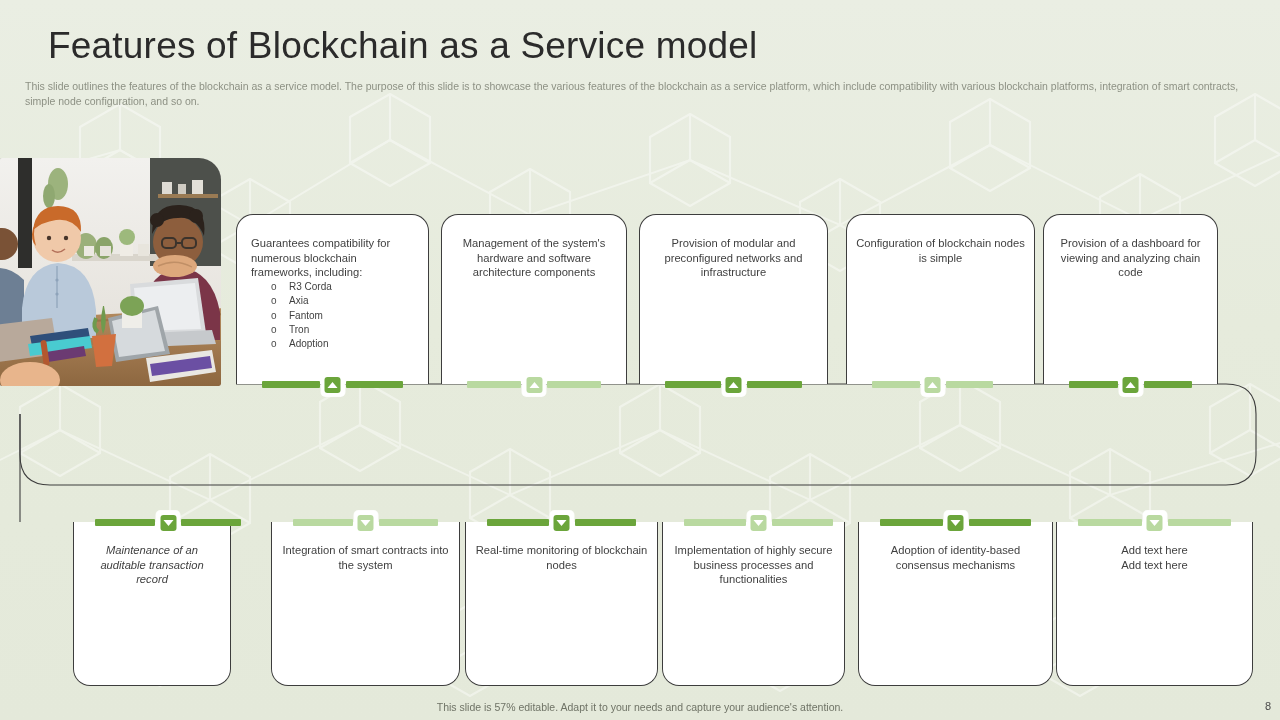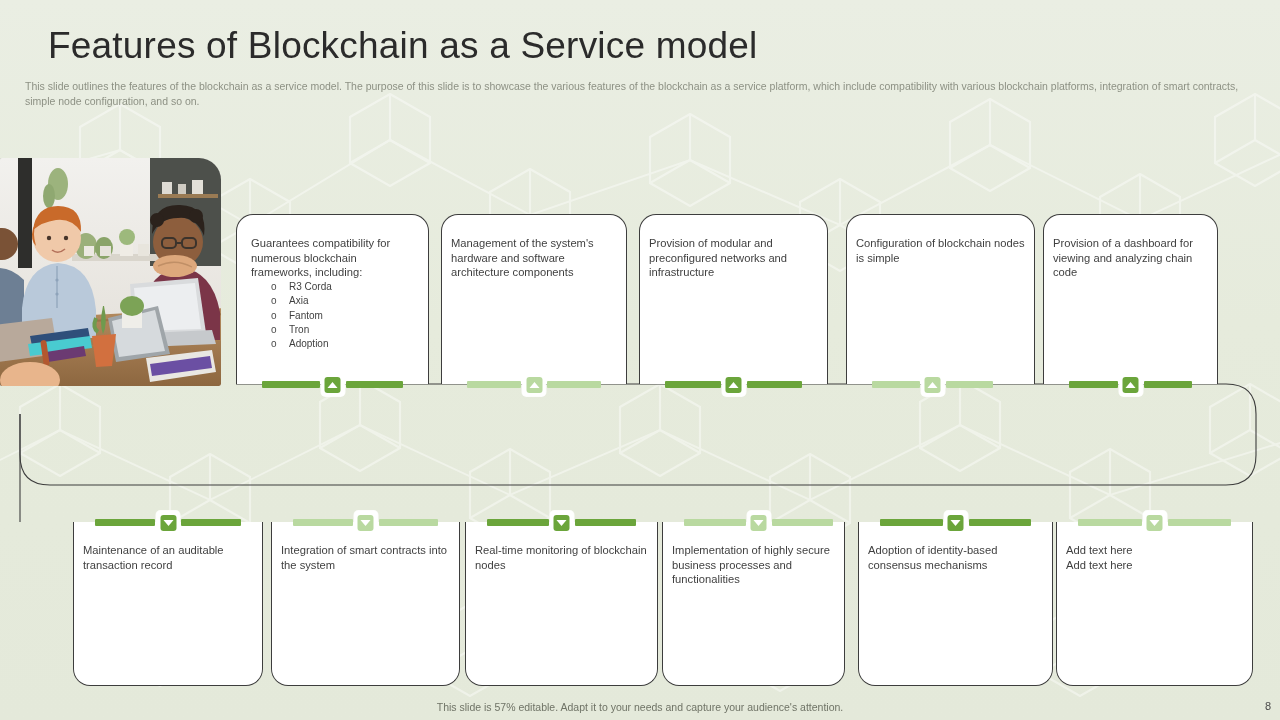--- a/index.html
+++ b/index.html
@@ -52,21 +52,21 @@
     border-top-left-radius:17px;border-top-right-radius:17px;
     border-bottom:none;
   }
   .card.bottom{
     top:522px;height:164px;
     border-bottom-left-radius:17px;border-bottom-right-radius:17px;
     border-top:none;
   }
   .card-text{
     position:absolute;left:9px;right:9px;top:21px;
-    font-size:11.2px;line-height:14.6px;color:#3f3f3f;
+    text-align:center;font-size:11.2px;line-height:14.6px;color:#3f3f3f;
   }
   .card.top.has-list .card-text{text-align:left;left:14px;right:10px;}
   .bullets{margin:0;padding:0;list-style:none;}
   .bullets li{
     font-size:10px;line-height:14.4px;color:#3f3f3f;
     padding-left:38px;position:relative;text-align:left;
   }
   .bullets li::before{
     content:"o";position:absolute;left:20px;top:0;
     font-size:10px;color:#4a4a4a;
@@ -280,21 +280,21 @@
       </div>
     </div>
     <div class="card top" style="left: 1043px; width: 175px;">
       <div class="card-text">
         <div>Provision of a dashboard for viewing and analyzing chain code</div>
       </div>
     </div>
   </div>
 
 <div id="bottom-row">
-    <div class="card bottom" style="left: 73px; width: 190px;">
+    <div class="card bottom" style="left: 73px; width: 158px; font-style: italic;">
       <div class="card-text" style="white-space: pre-line;">Maintenance of an auditable transaction record</div>
     </div>
     <div class="card bottom" style="left: 271px; width: 189px;">
       <div class="card-text" style="white-space: pre-line;">Integration of smart contracts into the system</div>
     </div>
     <div class="card bottom" style="left: 465px; width: 193px;">
       <div class="card-text" style="white-space: pre-line;">Real-time monitoring of blockchain nodes</div>
     </div>
     <div class="card bottom" style="left: 662px; width: 183px;">
       <div class="card-text" style="white-space: pre-line;">Implementation of highly secure business processes and functionalities</div>

